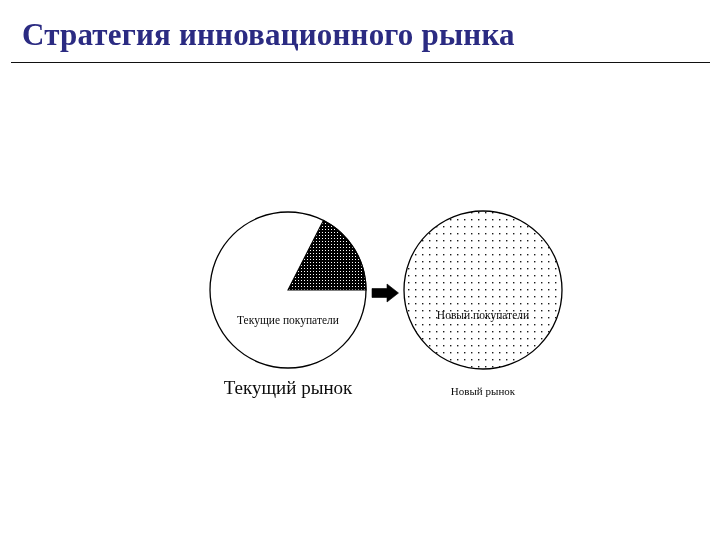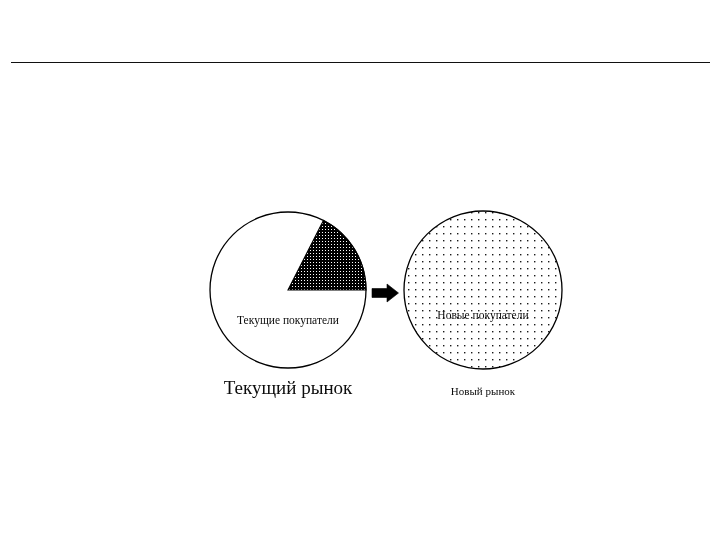--- a/index.html
+++ b/index.html
@@ -105,20 +105,21 @@
     width: 200px;
     font-size: 11px;
     line-height: 18px;
   }
 </style>
 </head>
 <body>
 
 <div id="slide">
 
+  <div id="slide-title">Стратегия инновационного рынка</div>
 
   <div id="title-rule"></div>
 
   <div id="diagram">
 
     <svg id="diagram-svg" width="720" height="540" viewBox="0 0 720 540" xmlns="http://www.w3.org/2000/svg">
       <defs>
 
         <pattern id="pat-dense-stipple" patternUnits="userSpaceOnUse" width="3" height="3">
           <rect width="3" height="3" fill="#000000"></rect>
@@ -141,20 +142,20 @@
         <path d="M 372 288.5 L 387 288.5 L 387 284 L 398.5 293 L 387 302 L 387 297.5 L 372 297.5 Z" fill="#000000" stroke="#000000" stroke-width="0.6" stroke-linejoin="miter"></path>
       </g>
 
       <g>
         <circle cx="483" cy="290" r="79" fill="url(#pat-sparse-dots)" stroke="#000000" stroke-width="1.3"></circle>
       </g>
     </svg>
 
     <div class="diagram-label" id="label-current-buyers">Текущие покупатели</div>
 
-    <div class="diagram-label" id="label-new-buyers">Новые покупатели</div>
+    <div class="diagram-label" id="label-new-buyers">Новый покупатели</div>
 
     <div class="diagram-label" id="label-current-market">Текущий рынок</div>
 
     <div class="diagram-label" id="label-new-market">Новый рынок</div>
 
   </div>
 </div>
 
 </body></html>

